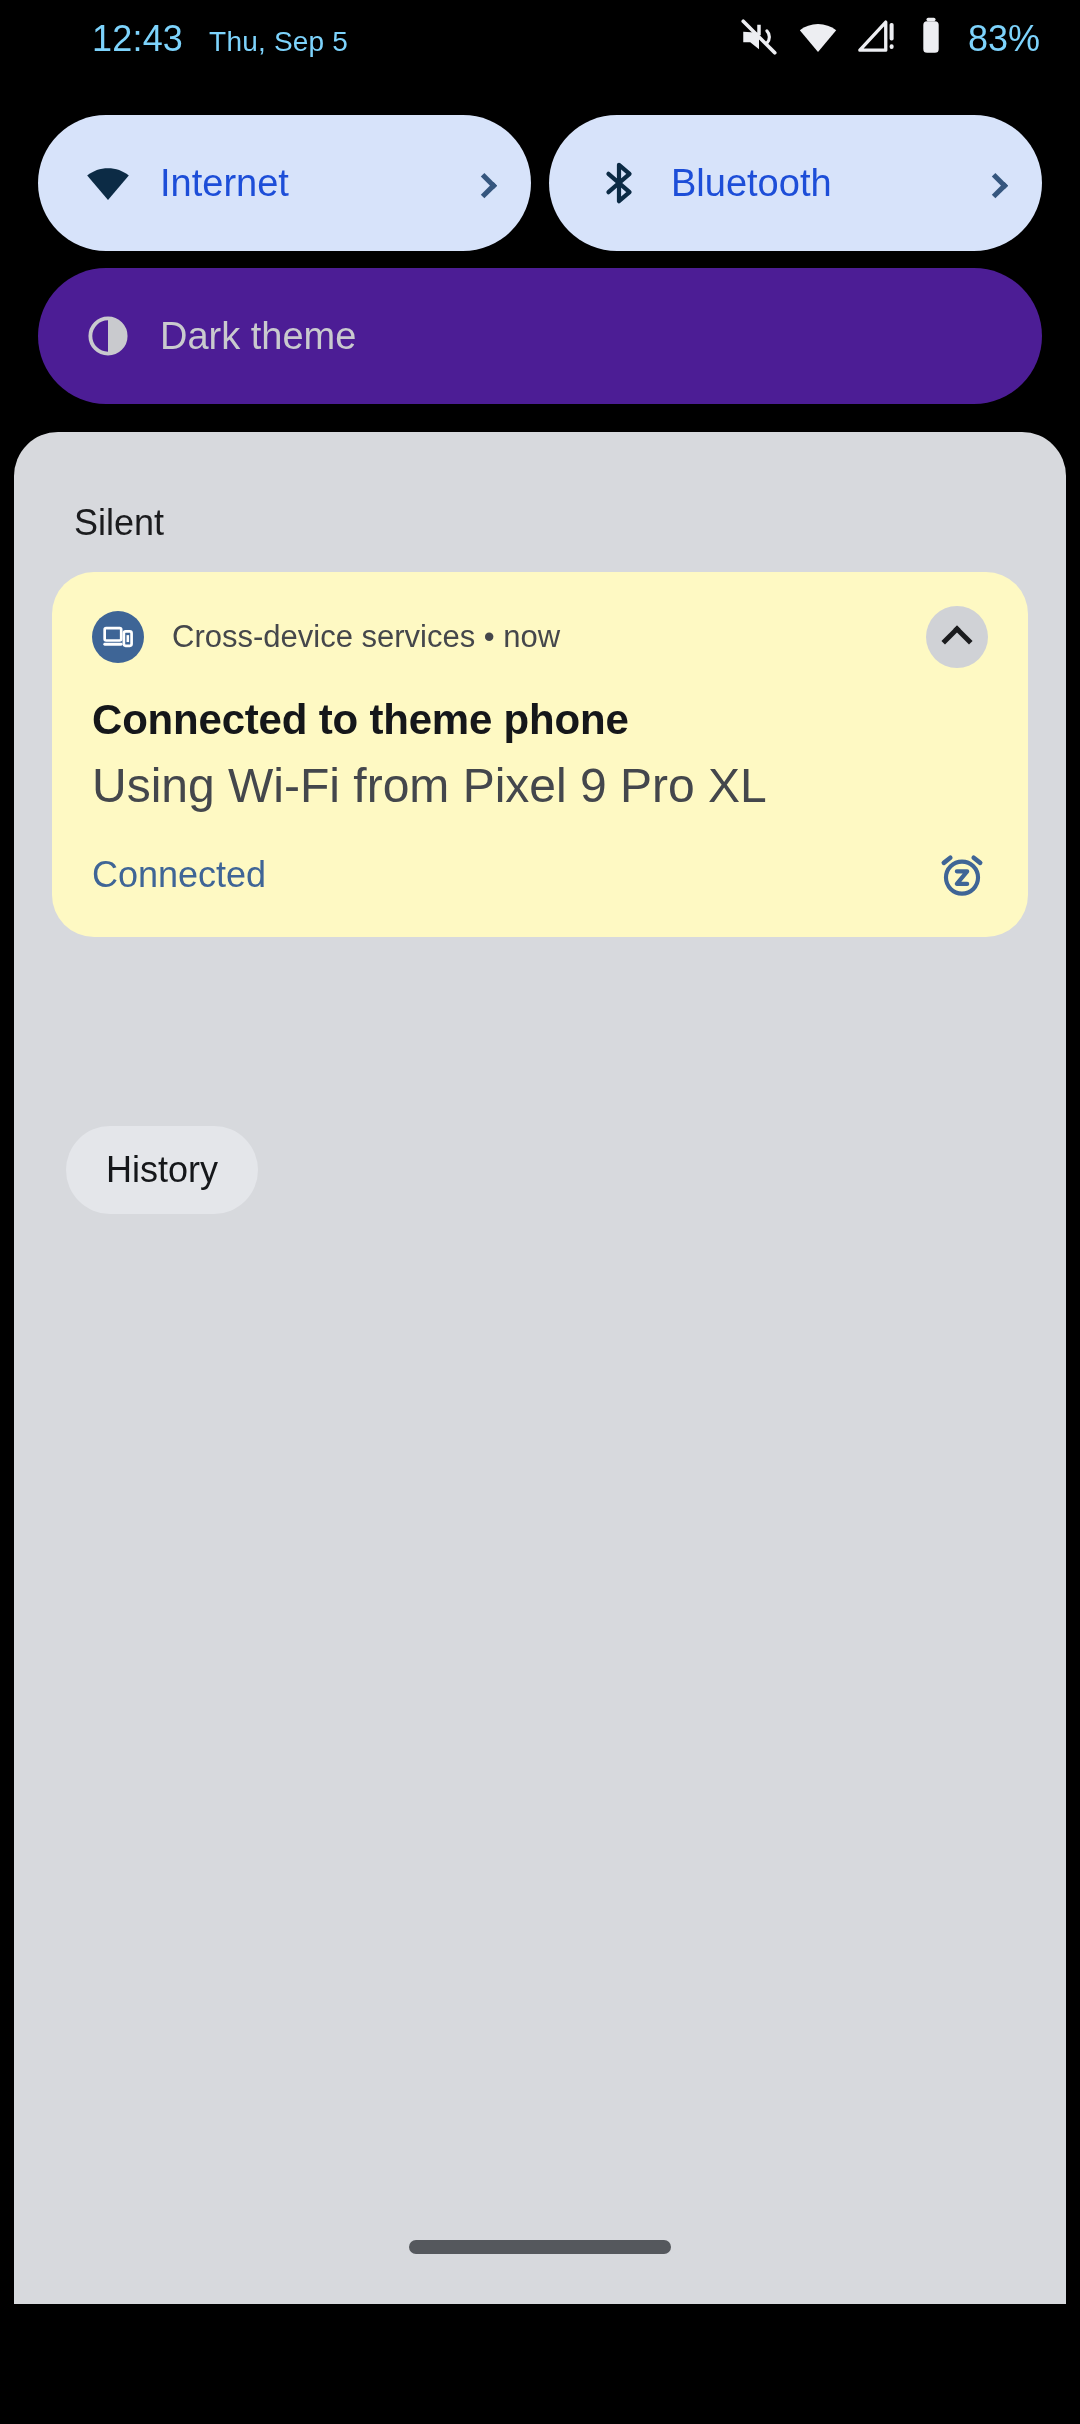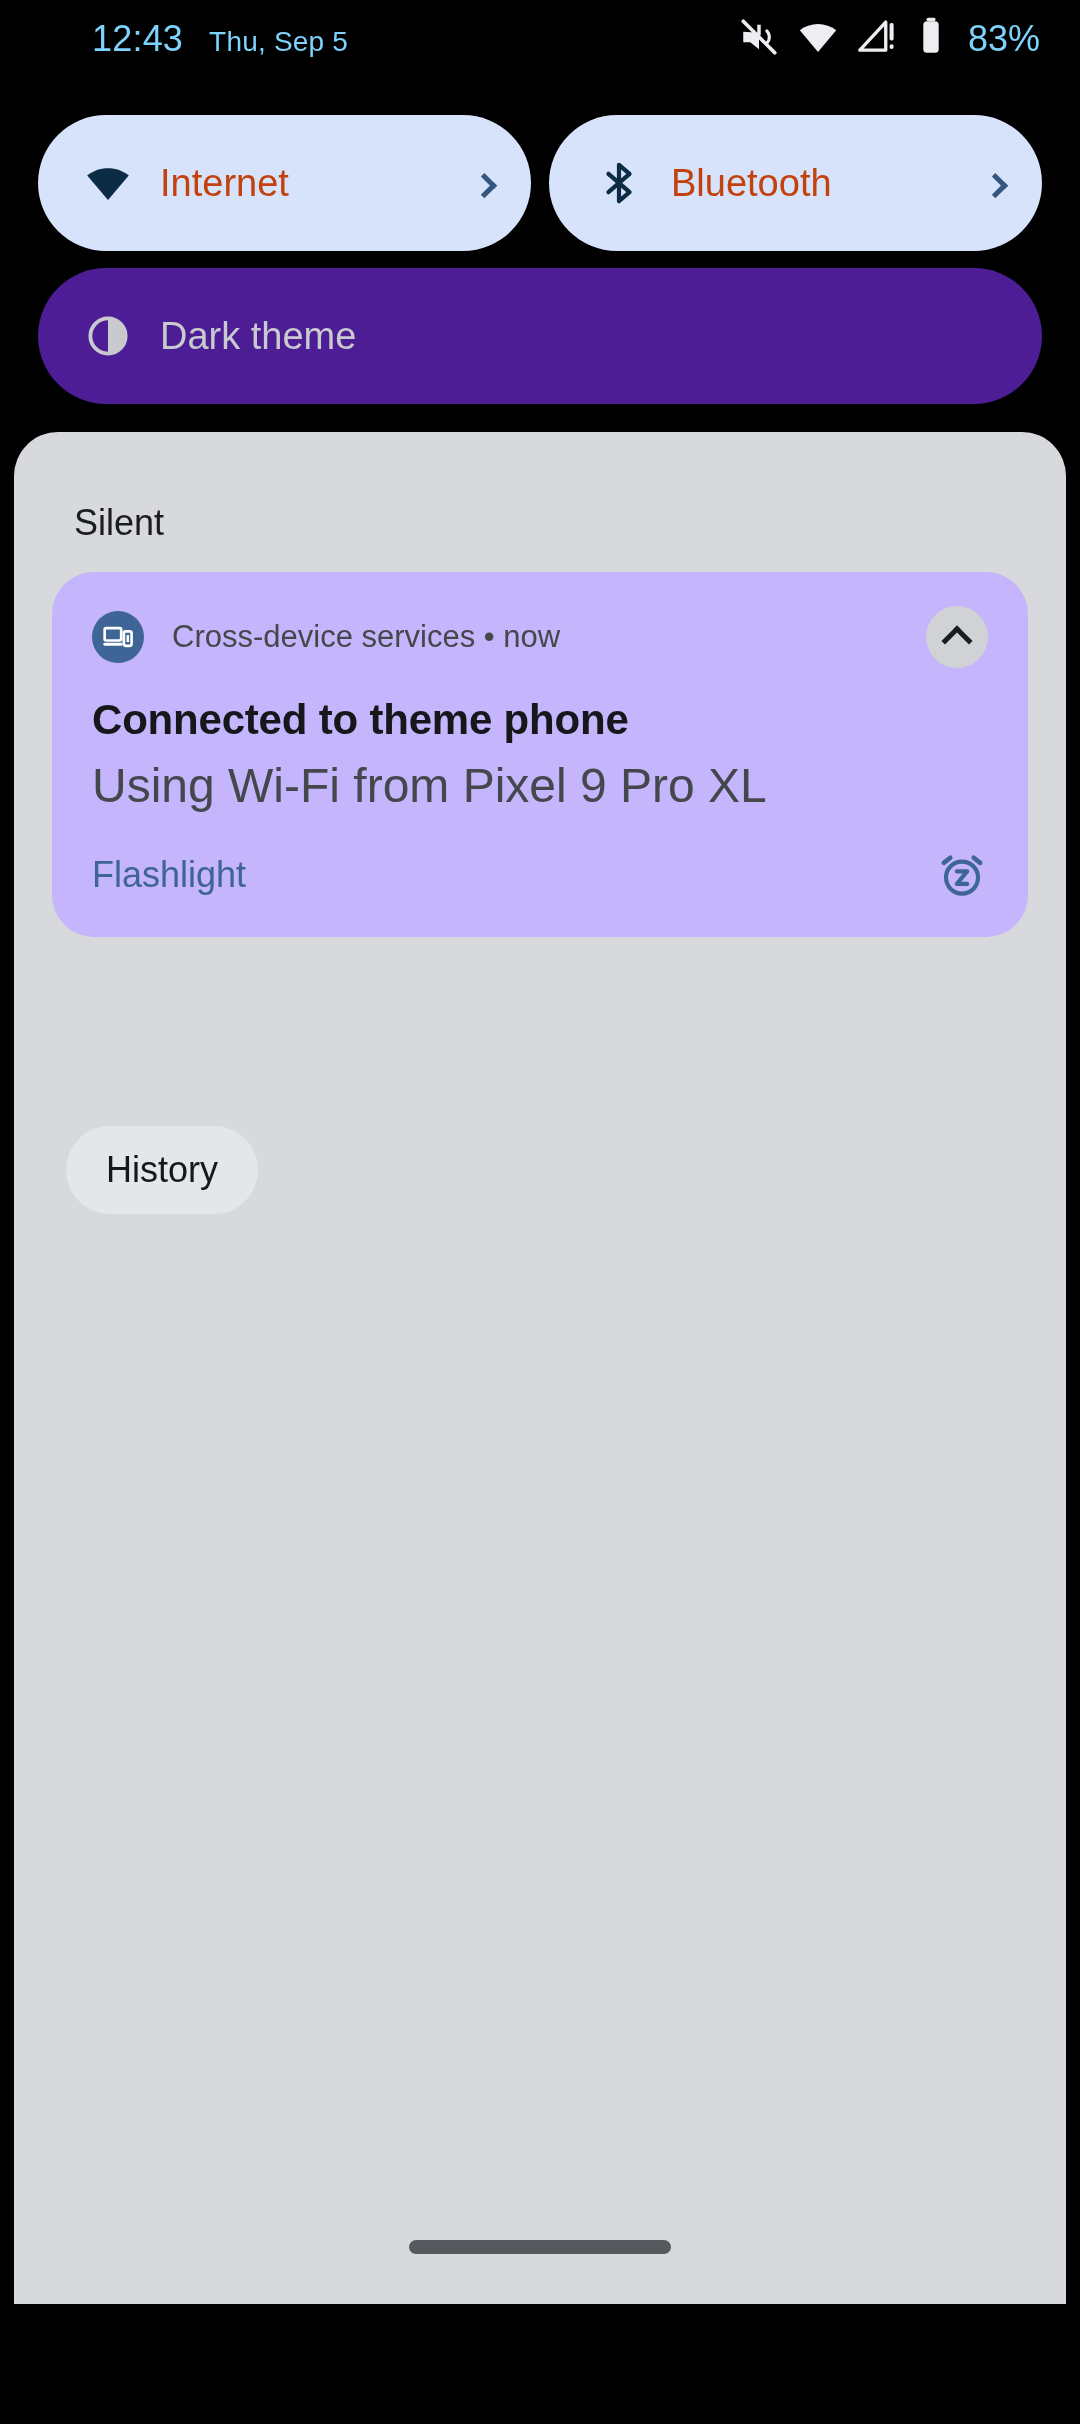--- a/index.html
+++ b/index.html
@@ -26,21 +26,21 @@
 
   
   .qs { position:absolute; top:115px; left:0; width:1080px; padding:0 38px; }
   .qs-row { display:flex; gap:18px; margin-bottom:17px; }
   .tile {
     flex:1; height:136px; border-radius:68px;
     display:flex; align-items:center; gap:26px;
     padding:0 44px;
     position:relative;
   }
-  .tile-on  { background:#D7E3FA; color:#c2410c; }
+  .tile-on  { background:#D7E3FA; color:#1d4ed8; }
   .tile-off { background:#4c1d95; color:#C9CACE; }
   .tile-label { font-size:38px; white-space:nowrap; }
   .tile-chev {
     position:absolute; right:44px; top:50%; transform:translateY(-50%);
     width:18px; height:18px;
     border-right:5px solid #35567E; border-top:5px solid #35567E;
     rotate:45deg;
   }
   .tile-icon { width:52px; height:52px; display:flex; align-items:center; justify-content:center; flex:0 0 auto; }
 
@@ -53,21 +53,21 @@
   }
   .shade-section-title {
     position:absolute; top:70px; left:60px;
     font-size:36px; color:#1B1C1E;
   }
 
   
   .notif {
     position:absolute; top:140px; left:38px;
     width:976px;
-    background:#c4b5fd;
+    background:#fef9c3;
     border-radius:42px;
     padding:34px 40px 36px 40px;
   }
   .notif-head { display:flex; align-items:center; }
   .app-icon {
     width:52px; height:52px; border-radius:50%;
     background:#3E6596;
     display:flex; align-items:center; justify-content:center;
     flex:0 0 auto;
   }
@@ -221,21 +221,21 @@
         <span class="expand-btn">
           <span class="chev-up"></span>
         </span>
       </div>
 
       <div class="notif-title">Connected to theme phone</div>
 
       <div class="notif-text">Using Wi-Fi from Pixel 9 Pro XL</div>
 
       <div class="notif-actions">
-        <span class="notif-action-label">Flashlight</span>
+        <span class="notif-action-label">Connected</span>
         <span class="snooze-icon">
           <svg width="52" height="52" viewBox="0 0 24 24">
             <circle cx="12" cy="13.2" r="7.4" fill="none" stroke="#3F6596" stroke-width="1.9"></circle>
             <path d="M3.6 6.4l3-2.4M20.4 6.4l-3-2.4" stroke="#3F6596" stroke-width="2.1" stroke-linecap="round"></path>
             <path d="M9.6 10.3h4.8l-4.8 5.8h4.8" fill="none" stroke="#3F6596" stroke-width="1.9" stroke-linejoin="round" stroke-linecap="round"></path>
           </svg>
         </span>
       </div>
 
     </div>

